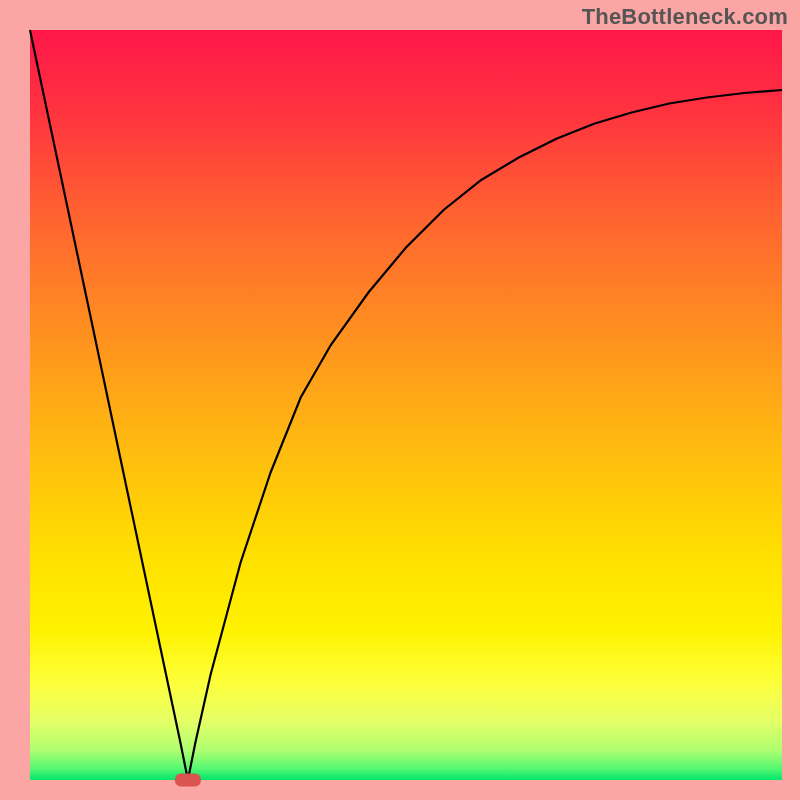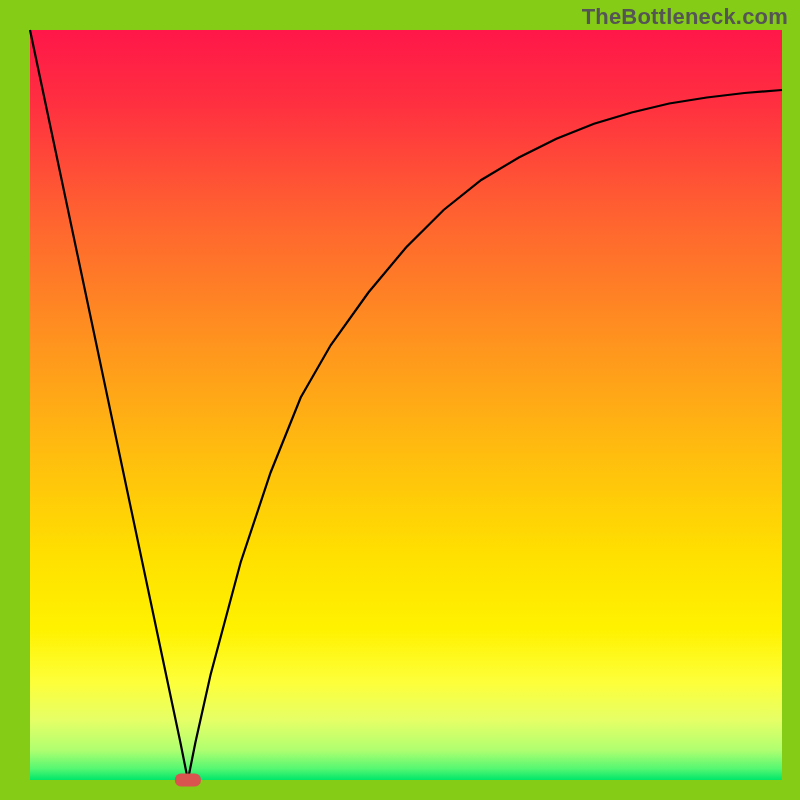--- a/index.html
+++ b/index.html
@@ -8,21 +8,21 @@
     width: 800px;
     height: 800px;
     background: #000;
     font-family: Arial, Helvetica, sans-serif;
     overflow: hidden;
   }
   .frame {
     position: relative;
     width: 800px;
     height: 800px;
-    background: #84cc16;
+    background: #fca5a5;
   }
   .watermark {
     position: absolute;
     top: 4px;
     right: 12px;
     color: #555;
     font-size: 22px;
     font-weight: 600;
     letter-spacing: 0.2px;
     z-index: 5;

